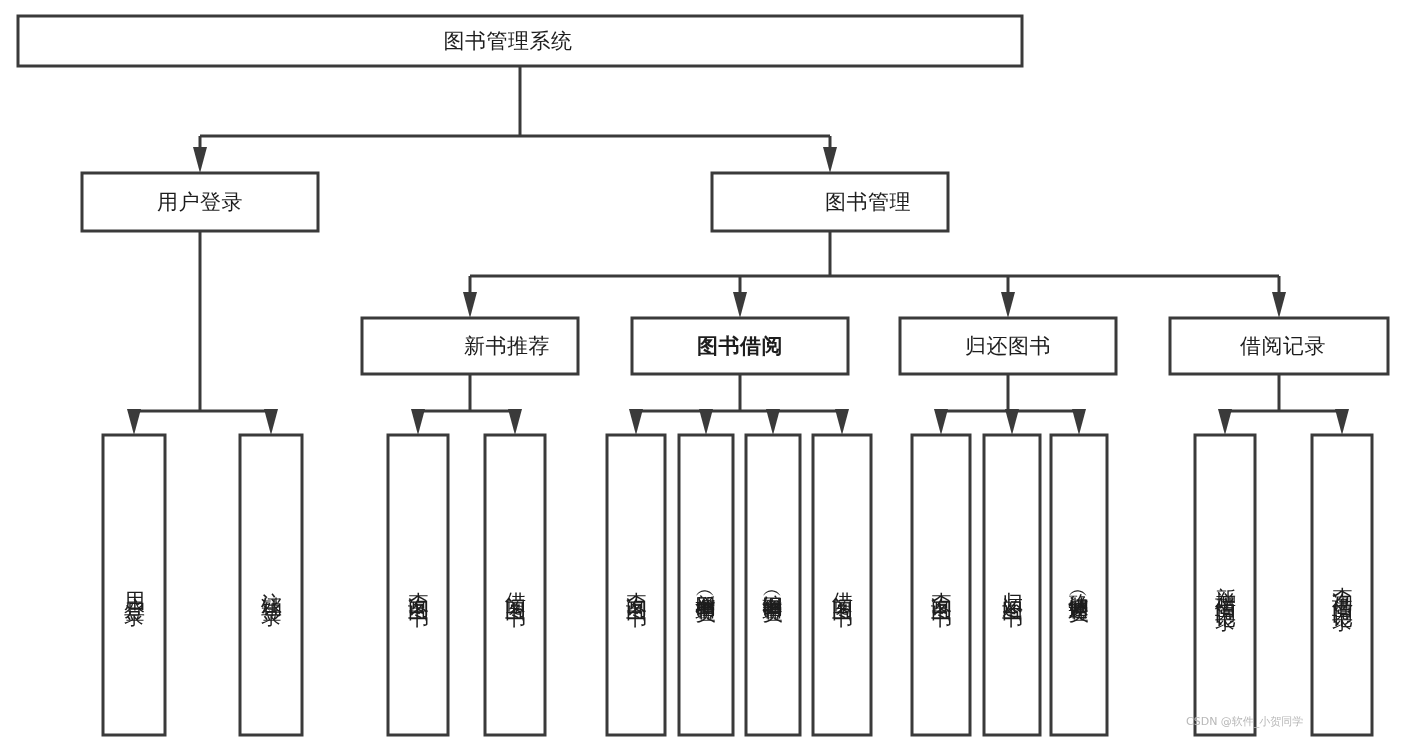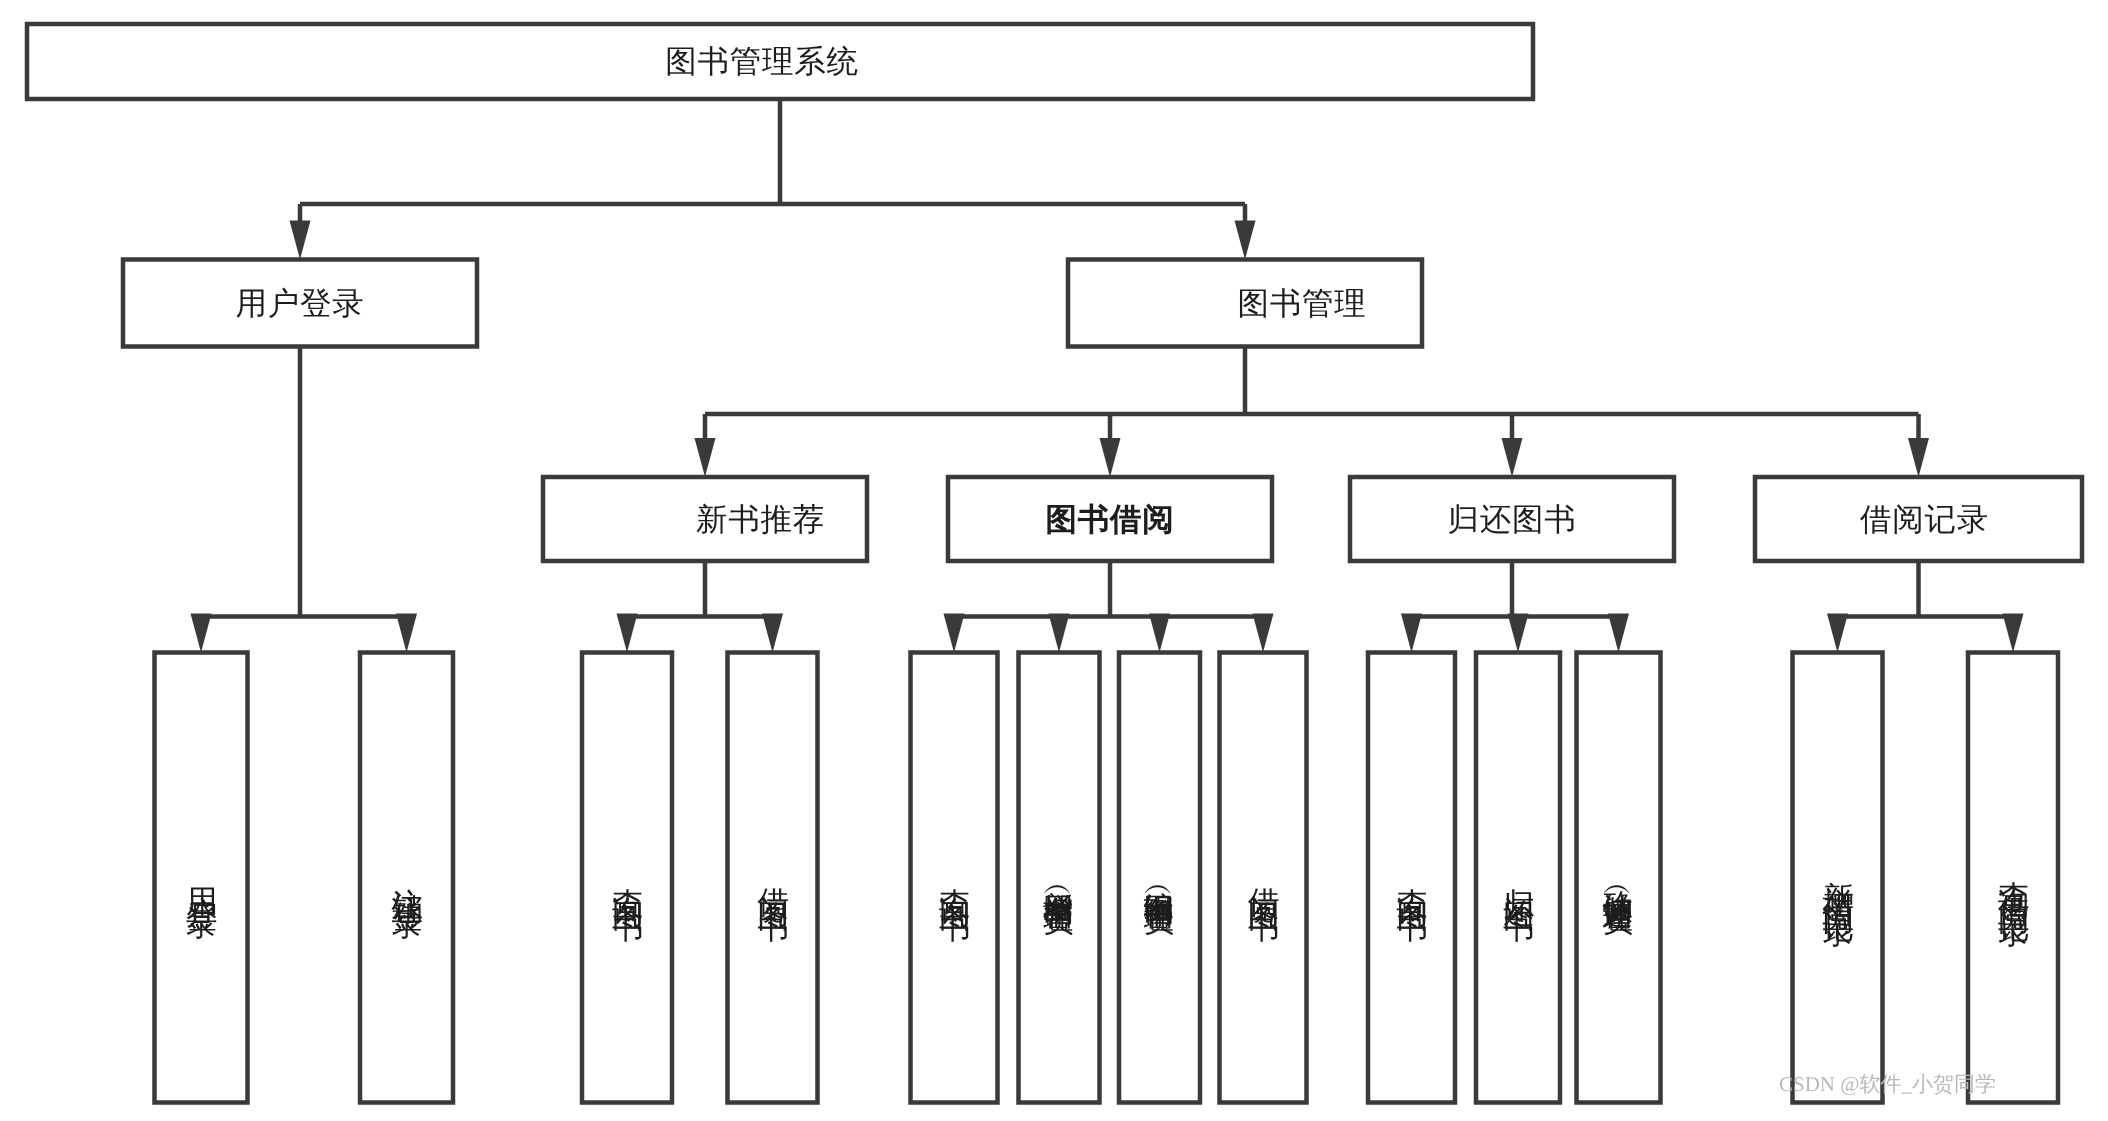--- a/index.html
+++ b/index.html
@@ -69,26 +69,25 @@
     line-height: 1;
     white-space: nowrap;
   }
   .node-label-v.tight > span {
     letter-spacing: 1.5px;
     font-size: 20px;
   }
   .watermark {
     position: absolute;
     color: #b8b8b8;
-    font-size: 14px;
+    font-size: 11px;
     white-space: nowrap;
     pointer-events: none;
     left: 1186px;
     top: 714px;
-    font-family: Liberation Serif, serif;
   }
 </style>
 </head>
 <body>
 
 <div id="diagram-root">
 
   <svg id="diagram-svg" viewBox="0 0 1405 747" xmlns="http://www.w3.org/2000/svg">
     <g id="boxes-group">
         <rect x="18" y="16" width="1004" height="50" class="node-box"></rect>

